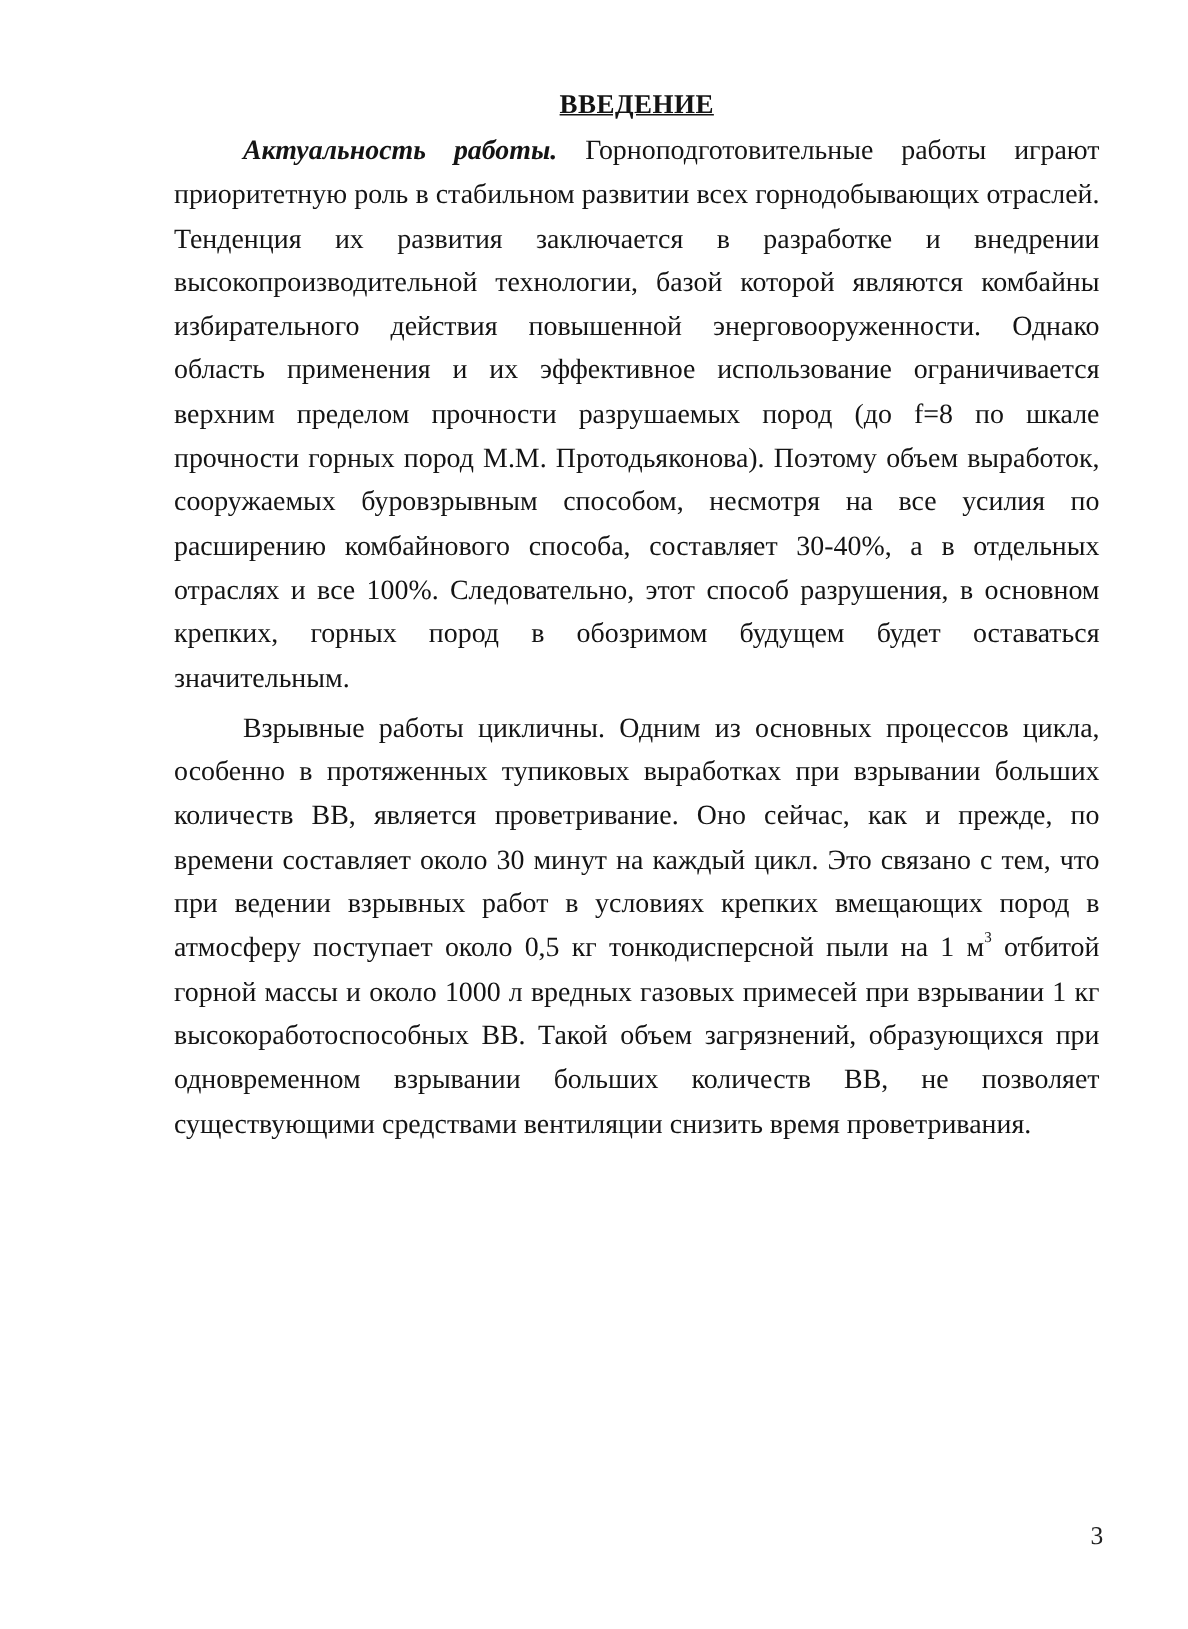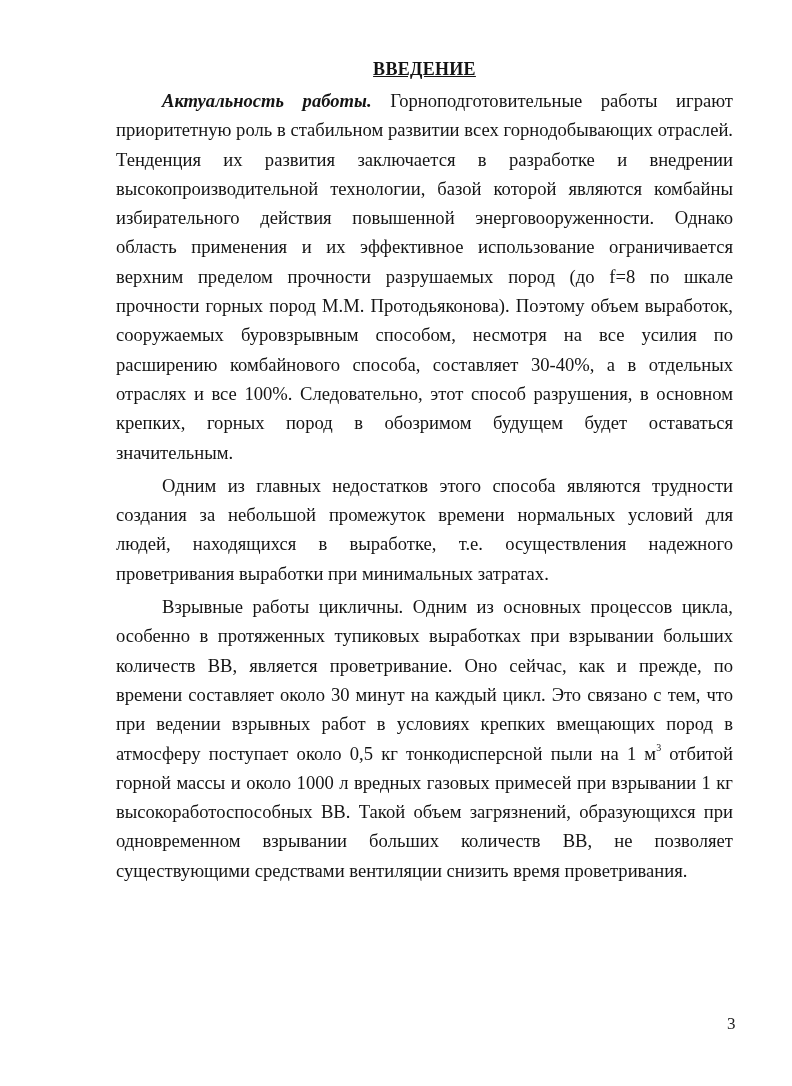--- a/index.html
+++ b/index.html
@@ -23,18 +23,17 @@
   </style>
 </head>
 <body>
 
 <div class="page">
   <div class="title">ВВЕДЕНИЕ</div>
 
   <p class="para"><span class="lead">Актуальность работы.</span><span> Горноподготовительные работы играют приоритетную роль в стабильном развитии всех горнодобывающих отраслей. Тенденция их развития заключается в разработке и внедрении высокопроизводительной технологии, базой которой являются комбайны избирательного действия повышенной энерговооруженности. Однако область применения и их эффективное использование ограничивается верхним пределом прочности разрушаемых пород (до f=8 по шкале прочности горных пород М.М. Протодьяконова). Поэтому объем выработок, сооружаемых буровзрывным способом, несмотря на все усилия по расширению комбайнового способа, составляет 30-40%, а в отдельных отраслях и все 100%. Следовательно, этот способ разрушения, в основном крепких, горных пород в обозримом будущем будет оставаться значительным.</span></p>
 
 
-  <p class="para"><span>Одним из главных недостатков этого способа являются трудности создания за небольшой промежуток времени нормальных условий для людей, находящихся в выработке, т.е. осуществления надежного проветривания выработки при минимальных затратах.</span></p>
 
   <p class="para"><span>Взрывные работы цикличны. Одним из основных процессов цикла, особенно в протяженных тупиковых выработках при взрывании больших количеств ВВ, является проветривание. Оно сейчас, как и прежде, по времени составляет около 30 минут на каждый цикл. Это связано с тем, что при ведении взрывных работ в условиях крепких вмещающих пород в атмосферу поступает около 0,5 кг тонкодисперсной пыли на 1 м</span><sup>3</sup><span> отбитой горной массы и около 1000 л вредных газовых примесей при взрывании 1 кг высокоработоспособных ВВ. Такой объем загрязнений, образующихся при одновременном взрывании больших количеств ВВ, не позволяет существующими средствами вентиляции снизить время проветривания.</span></p>
 </div>
 
 <div class="pagenum">3</div>
 
 </body></html>

